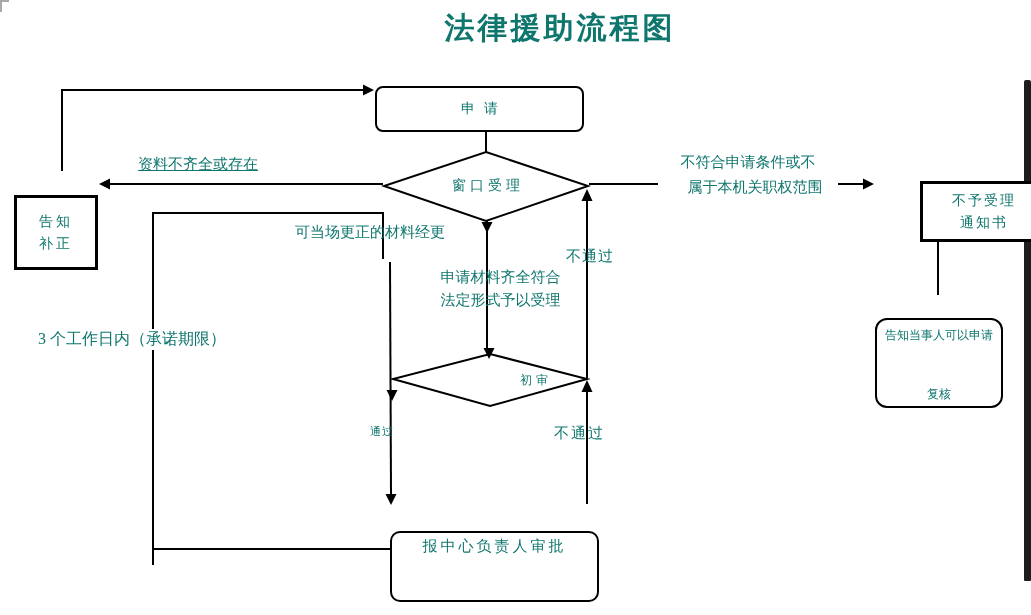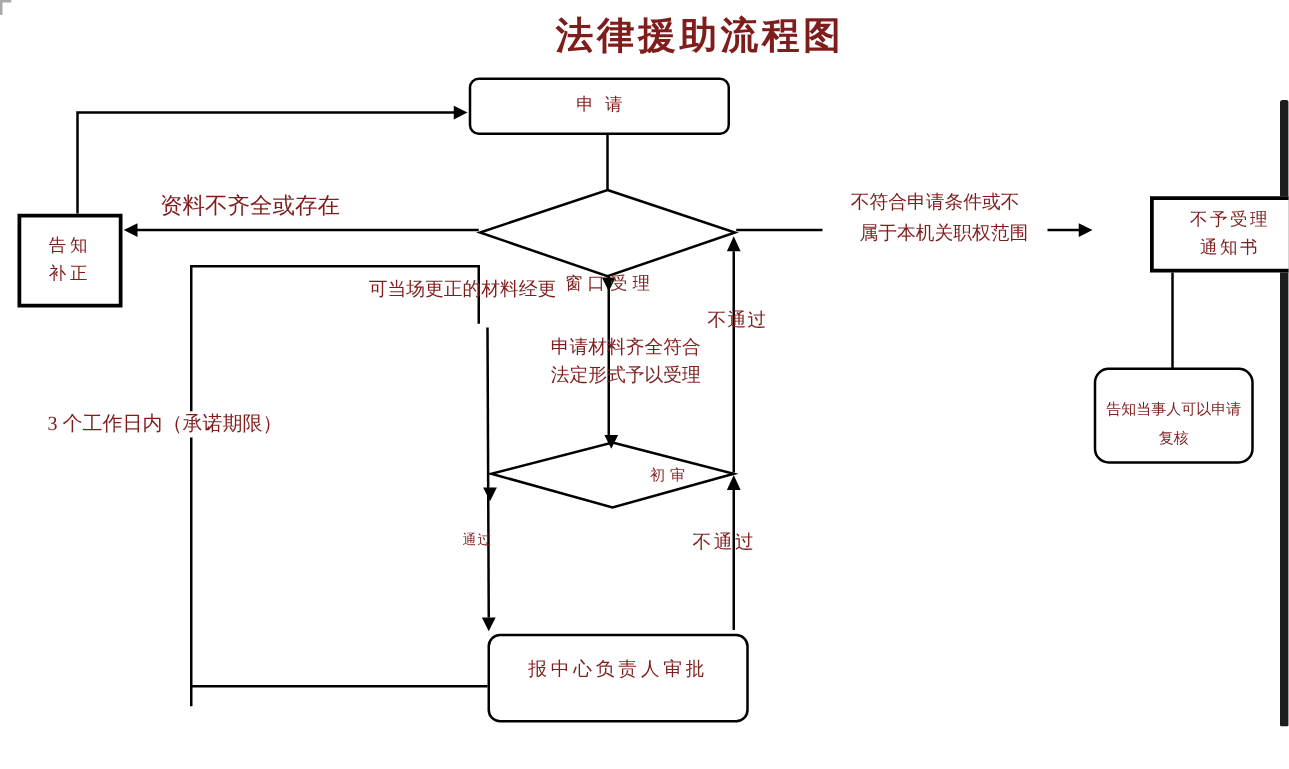--- a/index.html
+++ b/index.html
@@ -2,32 +2,33 @@
 <html><head>
 <meta charset="utf-8">
 <style>
   html,body { margin:0; padding:0; background:#fff; }
   #canvas {
     position:relative;
     width:1031px; height:615px;
     background:#ffffff;
     overflow:hidden;
     font-family:"Liberation Serif", serif;
-    color:#7f1d1d;
+    color:#0f766e;
   }
   #flow-svg { position:absolute; left:0; top:0; width:1031px; height:615px; }
   .box {
     position:absolute;
     box-sizing:border-box;
     background:#fff;
     border:2px solid #000;
     display:flex; flex-direction:column;
     align-items:center; justify-content:center;
     text-align:center;
     line-height:22px;
+    margin-top:24px;
   }
   .lbl {
     position:absolute;
     text-align:center;
     white-space:nowrap;
   }
   .lbl .ln { display:block; }
   .white-bg { background:#fff; }
   .dtext {
     position:absolute;
@@ -104,37 +105,37 @@
   <div class="box" style="left:14px; top:171px; width:84px; height:75px; border-width:3px; font-size:14px; letter-spacing:3px;">
     <span>告知</span>
     <span>补正</span>
   </div>
 
   <div class="box" style="left:920px; top:157px; width:128px; height:61px; border-width:3px; font-size:14px; letter-spacing:2px;">
     <span>不予受理</span>
     <span>通知书</span>
   </div>
 
-  <div class="box" style="left:875px; top:294px; width:128px; height:77px; border-radius:12px; font-size:12px; line-height:23px; justify-content:flex-start; padding-top:20px;">
+  <div class="box" style="left:875px; top:294px; width:128px; height:90px; border-radius:12px; font-size:12px; line-height:23px; justify-content:space-between; padding-top:4px;">
     <span>告知当事人可以申请</span>
     <span>复核</span>
   </div>
 
-  <div class="box" style="left:390px; top:507px; width:209px; height:71px; border-radius:10px; font-size:15px; letter-spacing:3px; justify-content:flex-start; padding-top:16px;">
+  <div class="box" style="left:390px; top:507px; width:209px; height:71px; border-radius:10px; font-size:15px; letter-spacing:3px; justify-content:flex-start; padding-top:2px;">
     <span>报中心负责人审批</span>
   </div>
 
-  <div class="dtext" style="left:384px; top:172px; width:204px; height:28px; font-size:14px; letter-spacing:4px; text-indent:4px;margin-top:41px;">
+  <div class="dtext" style="left:384px; top:172px; width:204px; height:28px; font-size:14px; letter-spacing:4px; text-indent:4px;">
     <span>窗口受理</span>
   </div>
   <div class="dtext" style="left:393px; top:368px; width:194px; height:24px; font-size:12px; letter-spacing:4px; text-indent:4px;margin-left:44px;">
     <span>初审</span>
   </div>
 
-  <div class="lbl white-bg" style="left:128px; top:152px; width:140px; font-size:18px; line-height:25px;">
+  <div class="lbl white-bg" style="left:128px; top:152px; width:140px; font-size:15px; line-height:25px;text-decoration:underline;">
     <span class="ln">资料不齐全或存在</span>
   </div>
 
   <div class="lbl white-bg" style="left:658px; top:150px; width:180px; font-size:15px; line-height:25px;">
     <span class="ln">不符合申请条件或不</span>
     <span class="ln" style="text-indent:14px;">属于本机关职权范围</span>
   </div>
 
   <div class="lbl" style="left:278px; top:221px; width:184px; font-size:15px; line-height:23px;">
     <span class="ln">可当场更正的材料经更</span>

